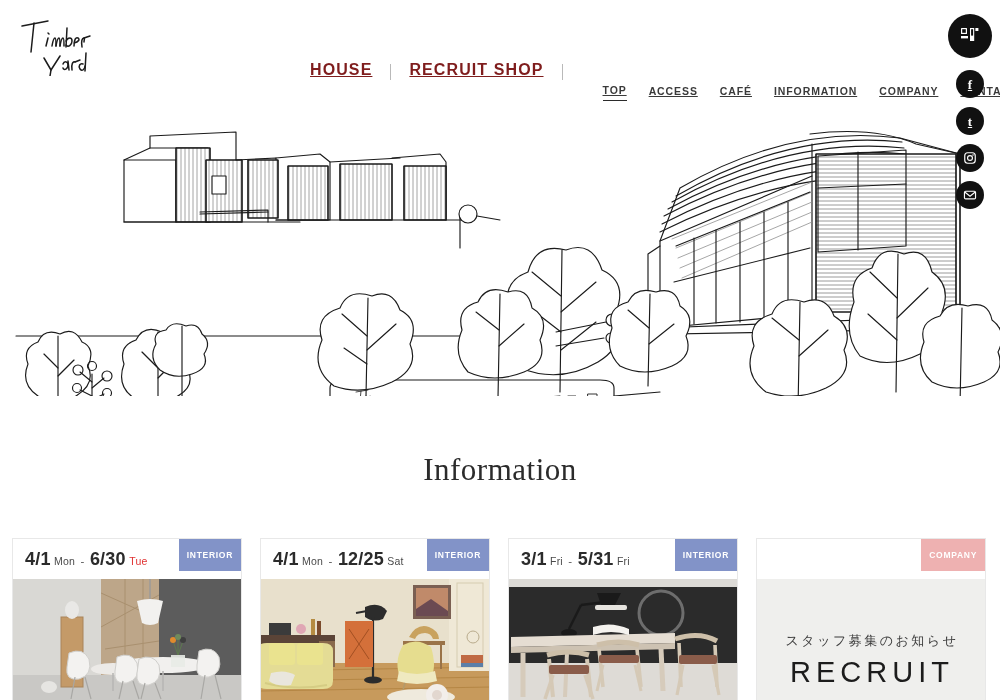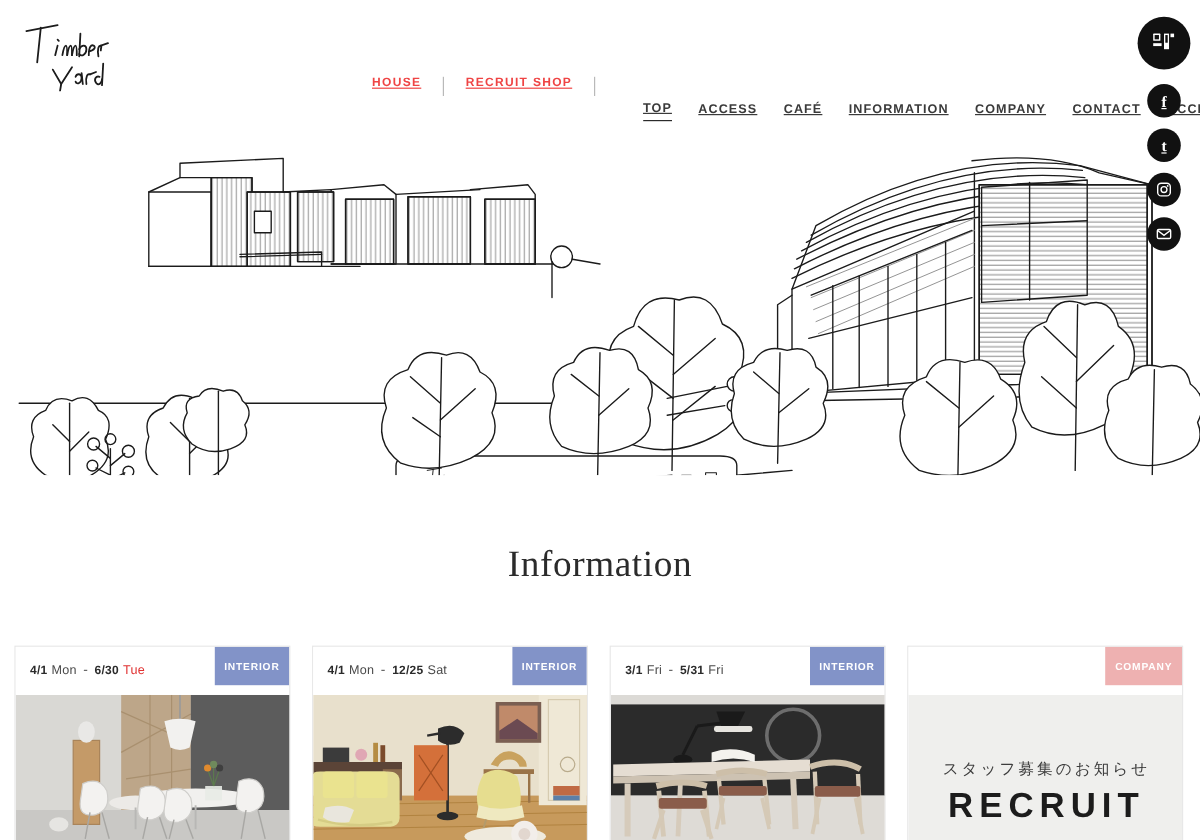--- a/index.html
+++ b/index.html
@@ -22,22 +22,22 @@
     width: 110px; height: 62px;
   }
   .logo svg { display: block; }
 
   .nav {
     position: absolute; left: 310px; top: 38px;
     display: flex; align-items: center; gap: 0px;
     white-space: nowrap;
   }
   .nav .big {
-    font-size: 10px; font-weight: 700; letter-spacing: 1.1px;
-    color: #ef4444; padding: 0 0px; line-height: 18px;
+    font-size: 16px; font-weight: 700; letter-spacing: 1.1px;
+    color: #7f1d1d; padding: 0 0px; line-height: 18px;
   }
   .nav .divider {
     display: inline-block; width: 1px; height: 16px; background: #b9b9b9;
     margin: 0 18px; position: relative; top: 2px;
   }
   .nav .small {
     font-size: 10.5px; font-weight: 700; letter-spacing: 0.9px;
     color: #3a3a3a; line-height: 16px; margin-left: 22px;
     padding-bottom: 2px;
     margin-top: 44px;
@@ -95,39 +95,39 @@
     background: #fff;
   }
   .badge {
     position: absolute; right: 0px; top: 0px;
     min-width: 58px; height: 32px;
     display: flex; align-items: center; justify-content: center;
     font-size: 8.5px; font-weight: 700; letter-spacing: 0.7px;
     color: #fff; padding: 0 8px;
   }
   .date { font-size: 11.5px; letter-spacing: 0.2px; color: #2b2b2b; }
-  .date .num { font-weight: 700; font-size: 10px; margin-top: 10px; }
+  .date .num { font-weight: 700; font-size: 18px; margin-top: 10px; }
   .date .dw { font-size: 10.5px; color:#4a4a4a;text-align:right; }
   .date .sun { color: #e03131; }
   .date .sep { margin: 0 2px; color:#555; }
 
   .card-img { width: 230px; height: 122px; position: relative; overflow: hidden; display:block; }
   .card-img svg { display:block; }
 
   
   .recruit {
     width: 230px; height: 162px; background: #efefed;
     display: flex; flex-direction: column; align-items: center; justify-content: center;
     gap: 6px;
   }
   .recruit .jp {
     font-size: 13px; letter-spacing: 2.5px; color: #3d3d3d;
   }
   .recruit .en {
-    font-size: 29px; letter-spacing: 5px; color: #1c1c1c; font-weight: 700;
+    font-size: 29px; letter-spacing: 5px; color: #1c1c1c; font-weight: 400;
   }
   .card.company .card-head { height: 40px; }
 </style>
 </head>
 <body>
 
 <div class="page">
 
   <div class="header">
 

